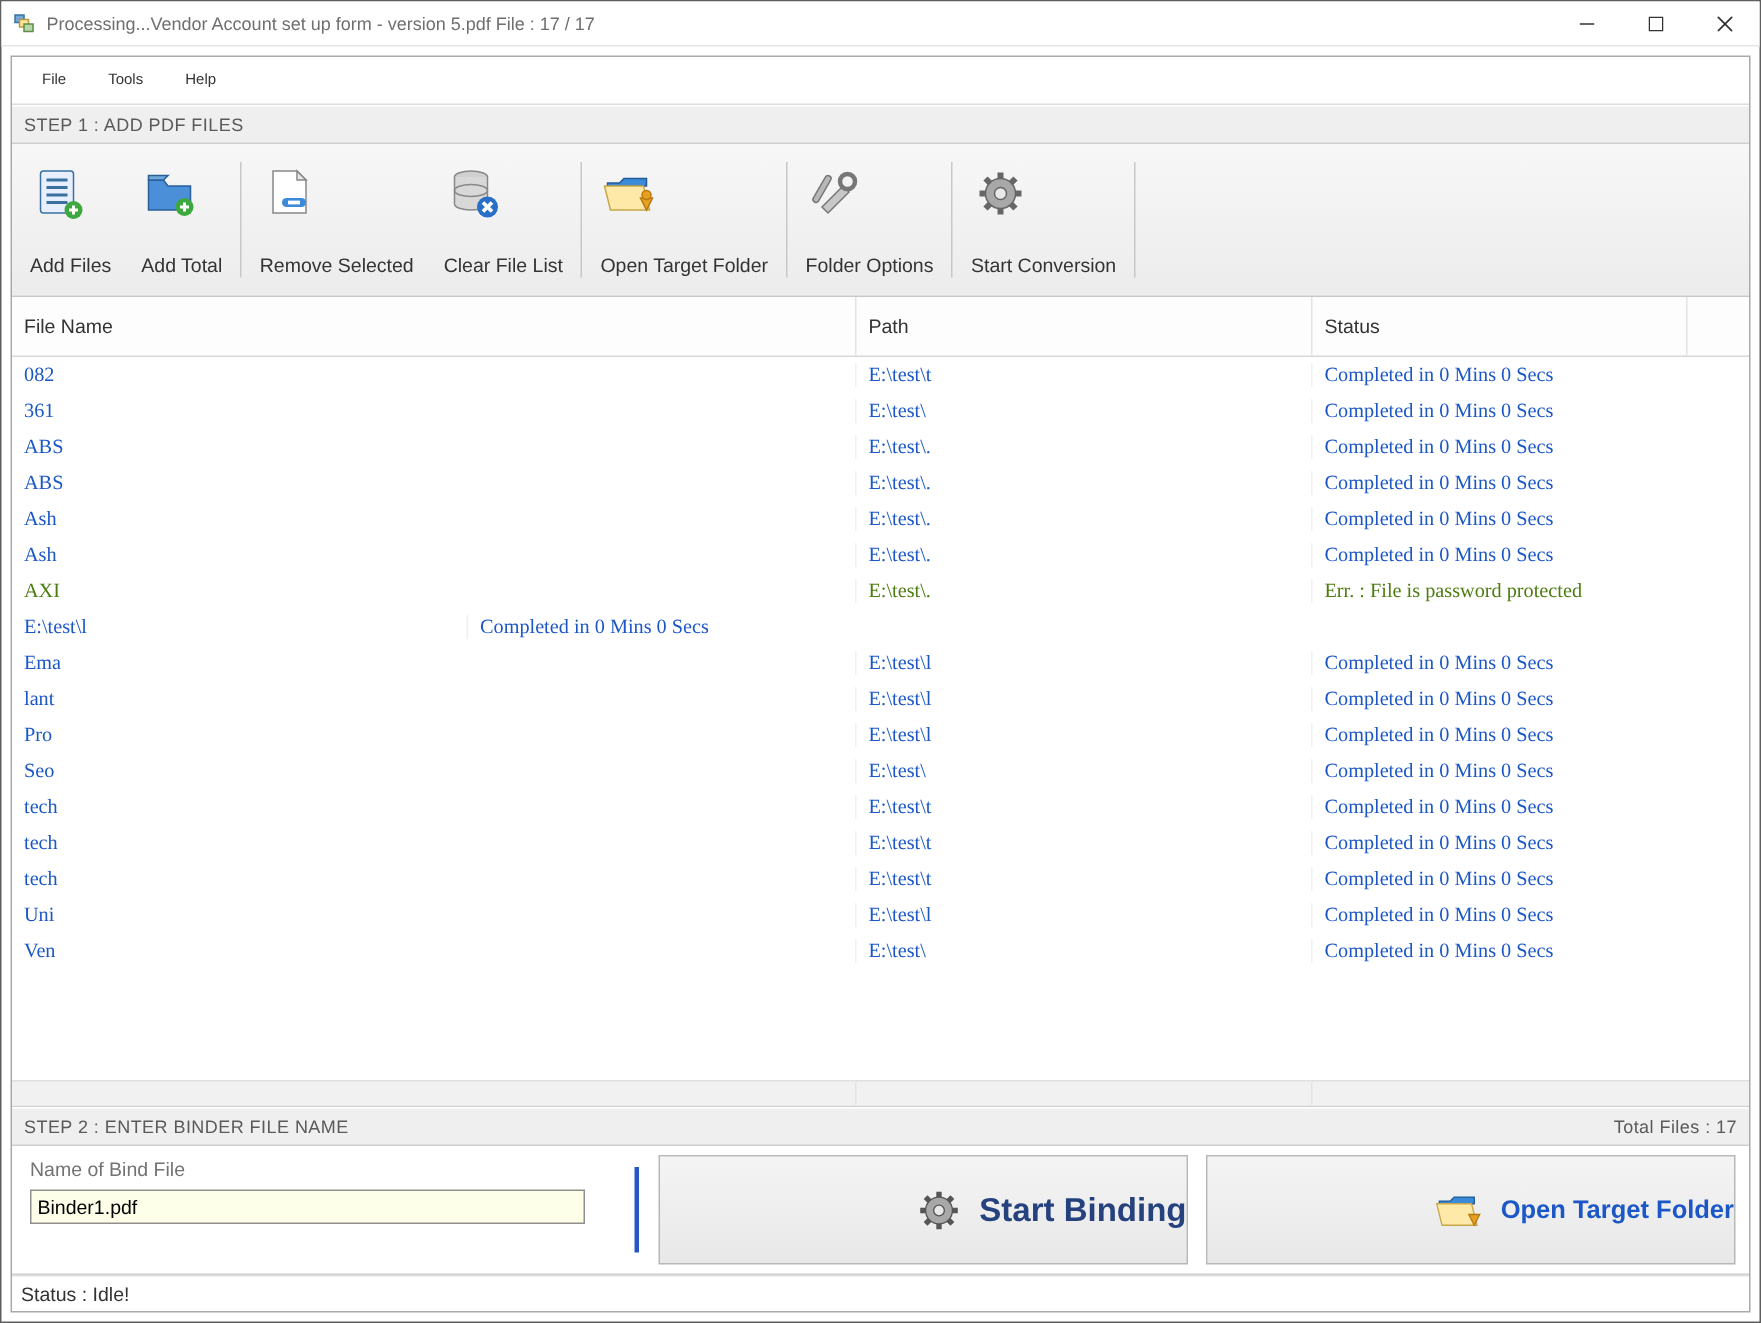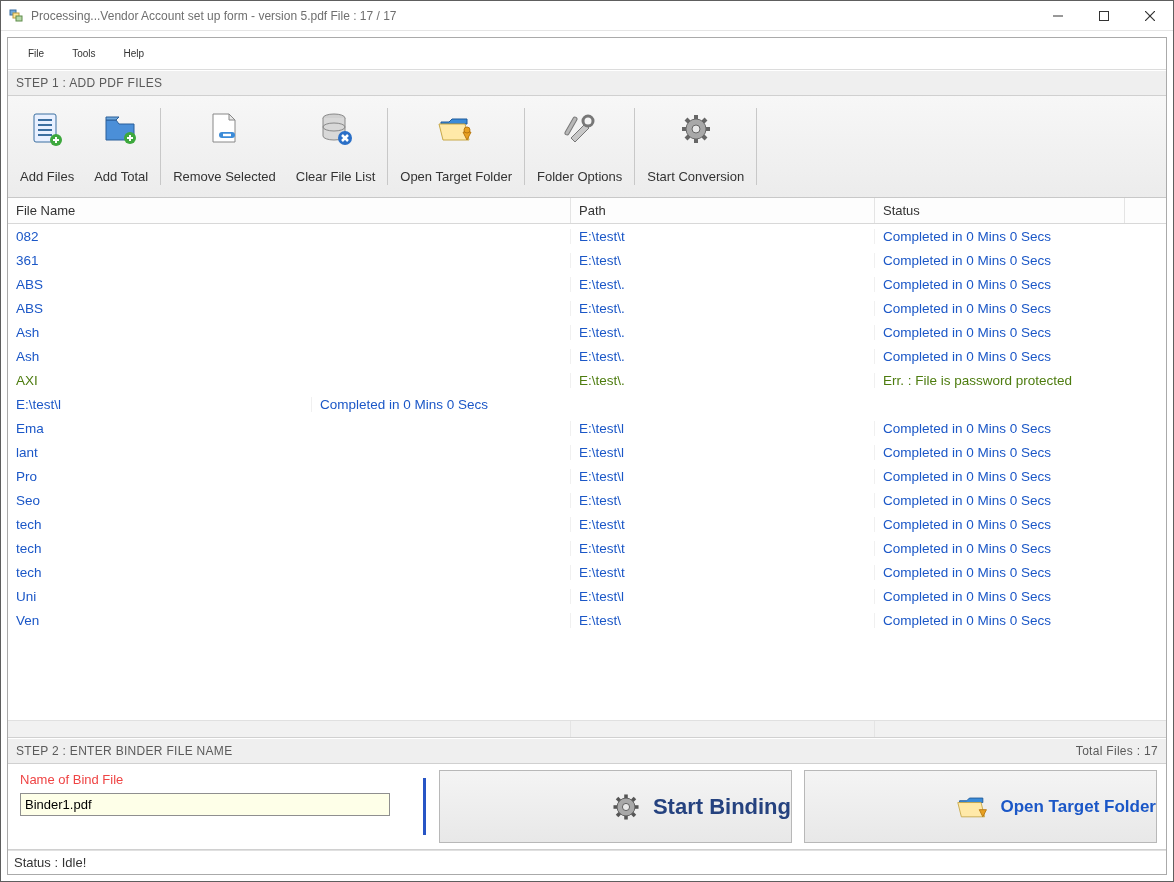--- a/index.html
+++ b/index.html
@@ -14,46 +14,46 @@
   
   .client { flex: 1; display: flex; flex-direction: column; margin: 6px; border: 1px solid #aaa; background: #fff; overflow: hidden; }
   
   .menubar { height: 32px; display: flex; align-items: center; gap: 0; padding: 0 6px; border-bottom: 1px solid #dcdcdc; background: #fff; }
   .menuitem { padding: 6px 14px; font-size: 10px; cursor: default; }
   
   .stepheader { height: 26px; background: #efefef; border-top: 1px solid #fff; border-bottom: 1px solid #d0d0d0; display: flex; align-items: center; padding: 0 8px; color: #5a5a5a; font-weight: normal; font-family: Verdana, sans-serif; font-size: 12px; letter-spacing: 0.3px; }
   .stepheader .right { margin-left: auto; }
   
   .toolbar { height: 102px; background: linear-gradient(#f7f7f7,#ececec); border-bottom: 1px solid #c8c8c8; display: flex; align-items: stretch; padding: 0 2px; }
-  .toolbtn { display: flex; flex-direction: column; align-items: center; justify-content: center; padding: 6px 10px; gap: 20px; font-size: 13px; color: #333; cursor: default; }
+  .toolbtn { display: flex; flex-direction: column; align-items: flex-start; justify-content: center; padding: 6px 10px; gap: 20px; font-size: 13px; color: #333; cursor: default; }
   .toolsep { width: 1px; background: #c8c8c8; margin: 12px 2px; }
   .toolicon { width: 40px; height: 40px; display: flex; align-items: center; justify-content: center; }
   
   .gridwrap { flex: 1; display: flex; flex-direction: column; border-bottom: 1px solid #d0d0d0; overflow: hidden; }
-  .gridhead { display: flex; height: 26px; background: #fdfdfd; border-bottom: 1px solid #d8d8d8; font-size: 13px; }
+  .gridhead { display: flex; height: 40px; background: #fdfdfd; border-bottom: 1px solid #d8d8d8; font-size: 13px; }
   .gh { padding: 4px 8px; border-right: 1px solid #e4e4e4; display: flex; align-items: center; font-weight: 500; }
   .col-name { width: 563px; }
   .col-path { width: 304px; }
   .col-status { width: 250px; }
   .col-scroll { width: 30px; border-right: none;}
   .gridbody { flex: 1; overflow: hidden; position: relative; }
   .row { display: flex; height: 24px; align-items: center; font-size: 13.5px; }
-  .row .cell { padding: 0 8px; border-right: 1px solid #f0f0f0; white-space: nowrap; overflow: hidden; }
+  .row .cell { padding: 0 8px; border-right: 1px solid #f0f0f0; white-space: nowrap; overflow: hidden; font-family: Liberation Serif, serif; }
   .row .cell.c-name { width: 563px; }
   .row .cell.c-path { width: 304px; }
   .row .cell.c-status { width: 282px; border-right: none; }
   .row.blue { color: #1b57c7; }
   .row.err { color: #4d7c0f; }
   .gridscroll { height: 17px; background: #f1f1f1; border-top: 1px solid #e0e0e0; display:flex; }
   .gridscroll .c-name { width: 563px; border-right: 1px solid #e4e4e4; }
   .gridscroll .c-path { width: 304px; border-right: 1px solid #e4e4e4; }
   
   .step2 { display: flex; align-items: stretch; padding: 6px; gap: 6px; border-bottom: 1px solid #d0d0d0; height: 86px; }
   .bindbox { width: 403px; padding: 2px 6px 6px 6px; }
-  .bindlabel { color: #ef4444; font-size: 13px; margin-bottom: 6px; }
+  .bindlabel { color: #737373; font-size: 13px; margin-bottom: 6px; }
   .bindinput { width: 370px; height: 23px; border: 1px solid #8f8f8f; background: #feffe8; padding: 2px 4px; font-family: inherit; font-size: 13px; }
   .vline { width: 3px; background: #2855c5; margin: 8px 4px 8px 0; }
   .bigbtn { flex: 1; margin: 0 3px; background: linear-gradient(#f4f4f4,#e8e8e8); border: 1px solid #b8b8b8; display: flex; align-items: center; justify-content: flex-end; gap: 10px; font-family: "Segoe UI", sans-serif; font-size: 22px; font-weight: 700; color: #25427f; cursor: default; }
   .bigbtn .small { font-size: 17px; font-weight: 700; color: #1b57c7; }
   .bigbtn svg { flex: 0 0 auto; }
   
   .statusbar { height: 24px; display: flex; align-items: center; padding: 0 6px; font-size: 13px; color: #333; border-top: 1px solid #e0e0e0; }
 </style>
 </head>
 <body>

